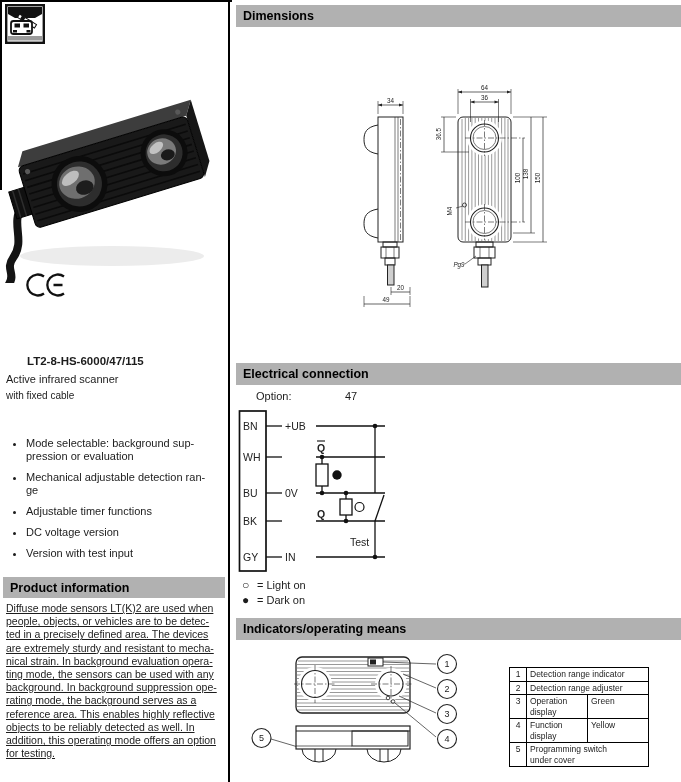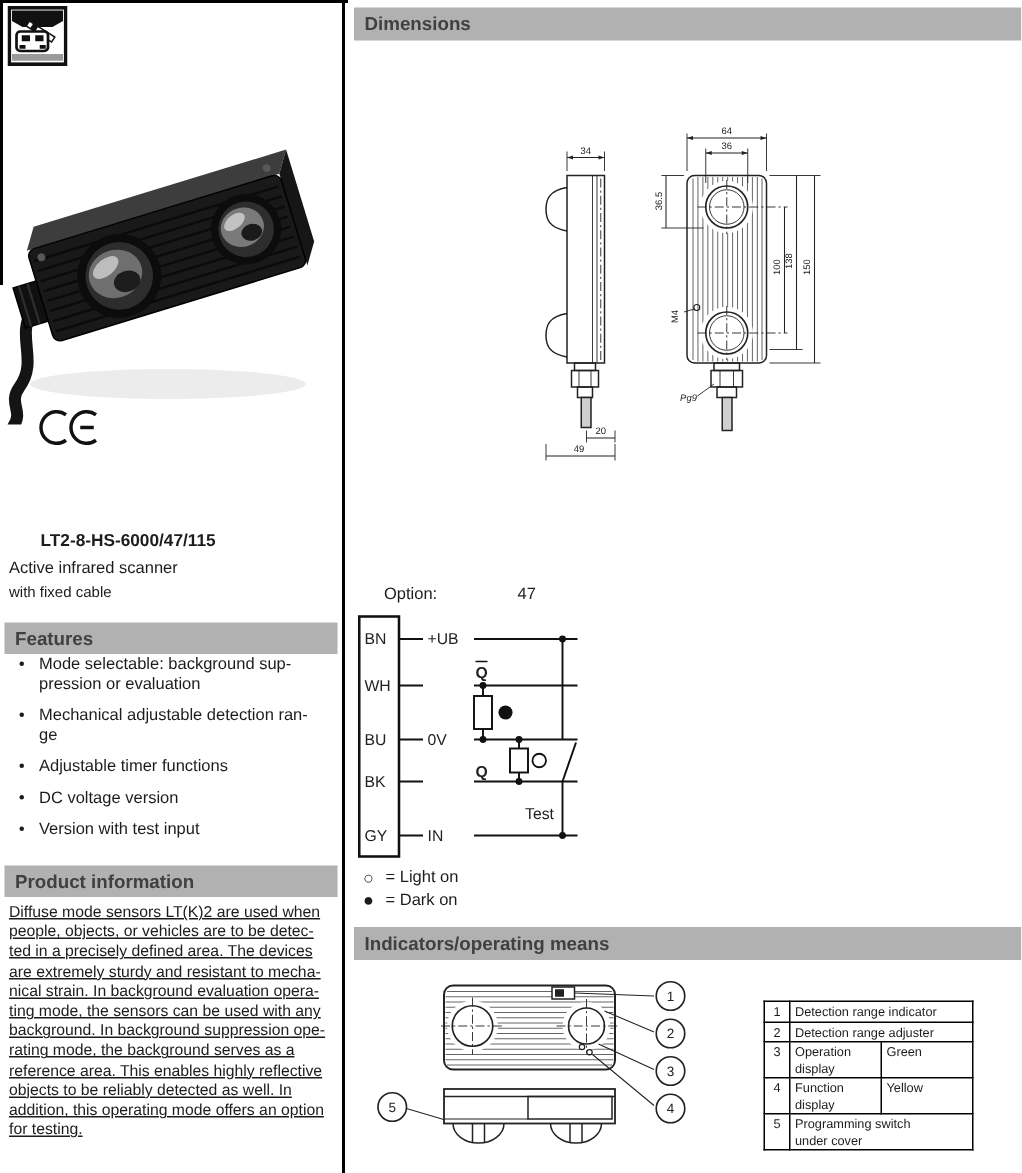--- a/index.html
+++ b/index.html
@@ -1,20 +1,20 @@
 <!DOCTYPE html>
 <html><head>
 <meta charset="utf-8">
 <style>
   html,body{margin:0;padding:0;background:#fff;}
   .page{position:relative;width:681px;height:782px;background:#ffffff;overflow:hidden;
         font-family:"Liberation Sans",sans-serif;color:#1c1c1c;}
   .abs{position:absolute;}
   .bar{position:absolute;background:#b1b1b1;height:21px;display:flex;align-items:center;
-       font-size:12.5px;font-weight:bold;padding-left:7px;box-sizing:border-box;color:#404040;}
+       font-size:12.5px;font-weight:bold;padding-left:7px;box-sizing:border-box;color:#000000;}
   .bar.right{left:236px;width:445px;height:22px;}
   .bar.left{left:3px;width:222px;}
   .model-no{font-size:11.5px;font-weight:bold;}
   .desc1{font-size:11px;}
   .desc2{font-size:10px;}
   .features{margin:0;padding:0 0 0 20px;width:200px;font-size:11px;line-height:13px;}
   .features li{margin-bottom:8px;white-space:pre-line;}
   .para{width:217px;font-size:10.5px;line-height:13.2px;white-space:pre-line;text-decoration:underline;}
   .optline{font-size:11px;}
   .legend-row{display:flex;align-items:center;font-size:11px;height:15px;}
@@ -95,23 +95,20 @@
 
   <svg class="abs" style="left:22px;top:272px;" width="46" height="26" viewBox="0 0 46 26">
     <path d="M22,4.5 A10.5,10.5 0 1 0 22,21.5" fill="none" stroke="#111" stroke-width="2.3"></path>
     <path d="M42,4.5 A10.5,10.5 0 1 0 42,21.5 M31.5,13 H40.5" fill="none" stroke="#111" stroke-width="2.3"></path>
   </svg>
 
   <div class="abs model-no" style="left:6px;top:355px;padding-left:21px;">LT2-8-HS-6000/47/115</div>
   <div class="abs desc1" style="left:6px;top:373px;">Active infrared scanner</div>
   <div class="abs desc2" style="left:6px;top:390px;">with fixed cable</div>
 
-  <div class="bar left" style="top:415px;">
-    <span>Features</span>
-  </div>
   <ul class="abs features" style="left:6px;top:437px;">
     <li>Mode selectable: background sup-
 pression or evaluation</li>
     <li>Mechanical adjustable detection ran-
 ge</li>
     <li>Adjustable timer functions</li>
     <li>DC voltage version</li>
     <li>Version with test input</li>
   </ul>
 
@@ -229,20 +226,23 @@
       <text x="131.5" y="21.5">36</text>
       <text x="88" y="56" transform="rotate(-90 88 56)">36.5</text>
       <text x="167" y="100" transform="rotate(-90 167 100)">100</text>
       <text x="175" y="96" transform="rotate(-90 175 96)">138</text>
       <text x="187" y="100" transform="rotate(-90 187 100)">150</text>
       <text x="99" y="133" transform="rotate(-90 99 133)">M4</text>
       <text x="106" y="189" font-style="italic">Pg9</text>
     </g>
   </svg>
 
+  <div class="bar right" style="top:363px;">
+    <span>Electrical connection</span>
+  </div>
   <div class="abs optline" style="left:256px;top:390px;">Option:</div>
   <div class="abs optline" style="left:345px;top:390px;">47</div>
 
   <svg class="abs" style="left:238px;top:405px;" width="225" height="172" viewBox="0 0 225 172">
     <g fill="none" stroke="#111" stroke-width="1.3">
       <rect x="1.5" y="6" width="26.5" height="160" stroke-width="1.7"></rect>
       <line x1="28" y1="21" x2="44" y2="21"></line>
         <line x1="28" y1="52" x2="44" y2="52"></line>
       <line x1="28" y1="88" x2="44" y2="88"></line>
         <line x1="28" y1="116" x2="44" y2="116"></line>

